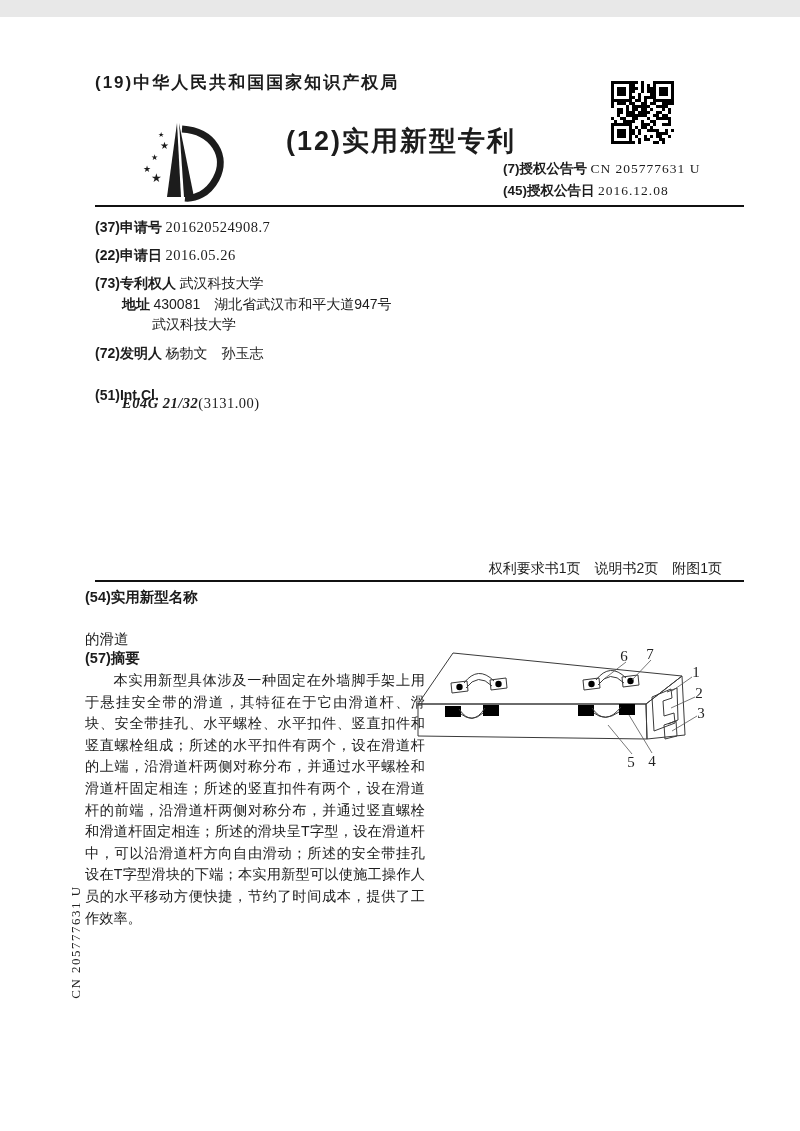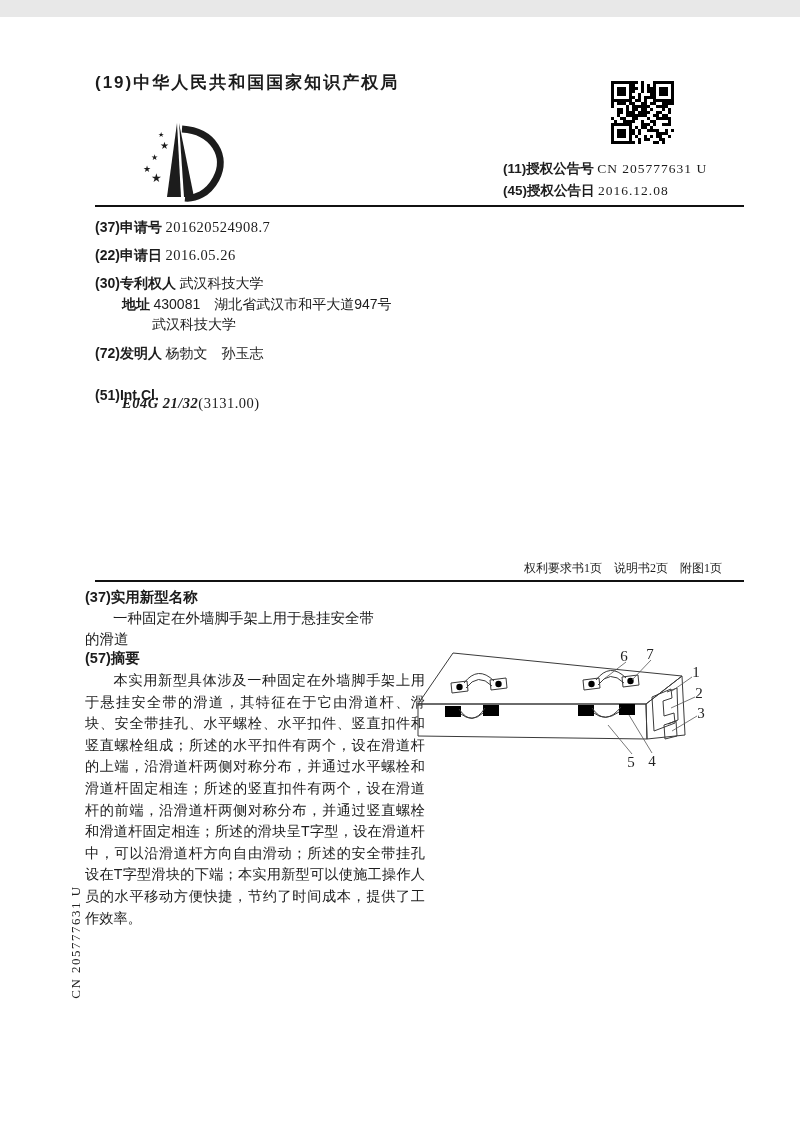--- a/index.html
+++ b/index.html
@@ -17,22 +17,22 @@
   .pub-block{left:503px;top:141px;font-size:13.5px;line-height:22px;white-space:nowrap;}
   .pub-block .lbl{font-weight:bold;font-family:"Liberation Sans","DejaVu Sans",sans-serif;}
   .pub-block .val{font-family:"Liberation Serif","DejaVu Serif",serif;letter-spacing:1px;}
   .rule{left:95px;width:649px;height:2px;background:#111;}
   .rule1{top:188px;} .rule2{top:563px;}
   .brow{left:95px;font-size:14px;white-space:nowrap;line-height:18px;}
   .brow .lbl{font-weight:bold;font-family:"Liberation Sans","DejaVu Sans",sans-serif;}
   .brow .val{font-family:"Liberation Serif","DejaVu Serif",serif;font-size:14.5px;letter-spacing:0.5px;}
   .brow .cval{font-family:"Liberation Sans","DejaVu Sans",sans-serif;}
   .intcl-code{font-style:italic;font-weight:bold;letter-spacing:0.5px;}
-  .pages-info{left:430px;top:543px;width:292px;text-align:right;font-size:12px;
-    font-family:Liberation Serif, serif;}
+  .pages-info{left:430px;top:543px;width:292px;text-align:right;font-size:14px;
+    font-family:Liberation Sans, sans-serif;}
   .sec-label{left:85px;font-size:14.5px;font-weight:bold;
     font-family:"Liberation Sans","DejaVu Sans",sans-serif;}
   .s54{top:571px;} .s57{top:632px;}
   .title-line{left:85px;font-size:14.5px;font-family:"Liberation Sans","DejaVu Sans",sans-serif;}
   .t1{top:592px;padding-left:28px;} .t2{top:613px;}
   .abstract{left:85px;top:653px;width:340px;font-size:14.2px;line-height:21.6px;
     text-align:justify;text-indent:2em;margin:0;
     font-family:"Liberation Sans","DejaVu Sans",sans-serif;}
   .side-code{left:2px;top:916px;width:150px;height:18px;text-align:center;
     font-size:13px;letter-spacing:1.5px;transform:rotate(-90deg);
@@ -56,20 +56,21 @@
     <polygon points="29,80 39,6 43,80"></polygon>
     <polygon points="46,80 41,6 56,80"></polygon>
     <path class="dcurve" d="M44,12 C76,14 90,40 78,62 C70,77 57,82 47,81"></path>
     <text x="5" y="55" font-size="9">★</text>
     <text x="13" y="43" font-size="8">★</text>
     <text x="22" y="32" font-size="10">★</text>
     <text x="20" y="20" font-size="7">★</text>
     <text x="13" y="65" font-size="12">★</text>
   </svg>
 
+  <div class="abs doc-type">(12)实用新型专利</div>
 
   <svg class="abs" style="left:611px;top:64px;" width="63" height="63" viewBox="0 0 63 63" id="qr-svg">
       <rect x="21" y="0" width="3" height="3" fill="#000"></rect>
       <rect x="24" y="0" width="3" height="3" fill="#000"></rect>
       <rect x="30" y="0" width="3" height="3" fill="#000"></rect>
       <rect x="21" y="3" width="3" height="3" fill="#000"></rect>
       <rect x="30" y="3" width="3" height="3" fill="#000"></rect>
       <rect x="36" y="3" width="3" height="3" fill="#000"></rect>
       <rect x="21" y="6" width="3" height="3" fill="#000"></rect>
       <rect x="24" y="6" width="3" height="3" fill="#000"></rect>
@@ -217,41 +218,41 @@
       <rect x="42" y="0" width="21" height="21" fill="#000"></rect>
       <rect x="45" y="3" width="15" height="15" fill="#fff"></rect>
       <rect x="48" y="6" width="9" height="9" fill="#000"></rect>
       <rect x="0" y="42" width="21" height="21" fill="#000"></rect>
       <rect x="3" y="45" width="15" height="15" fill="#fff"></rect>
       <rect x="6" y="48" width="9" height="9" fill="#000"></rect>
     </svg>
 
   <div class="abs pub-block">
     <div>
-      <span class="lbl">(11)授权公告号</span>
+      <span class="lbl">(7)授权公告号</span>
       <span class="val">CN 205777631 U</span>
     </div>
     <div>
       <span class="lbl">(45)授权公告日</span>
       <span class="val">2016.12.08</span>
     </div>
   </div>
 
   <div class="abs rule rule1"></div>
 
   <div class="abs brow" style="top:201px;">
     <span class="lbl">(37)申请号</span>
     <span class="val">201620524908.7</span>
   </div>
   <div class="abs brow" style="top:229px;">
     <span class="lbl">(22)申请日</span>
     <span class="val">2016.05.26</span>
   </div>
   <div class="abs brow" style="top:257px;">
-    <span class="lbl">(30)专利权人</span>
+    <span class="lbl">(73)专利权人</span>
     <span class="cval">武汉科技大学</span>
   </div>
   <div class="abs brow" style="top:278px;left:122px;">
     <span class="lbl">地址</span>
     <span class="cval">430081　湖北省武汉市和平大道947号</span>
   </div>
   <div class="abs brow" style="top:298px;left:152px;">
     <span class="cval">武汉科技大学</span>
   </div>
   <div class="abs brow" style="top:327px;">
@@ -262,22 +263,21 @@
     <span class="lbl">(51)Int.Cl.</span>
   </div>
   <div class="abs brow" style="top:377px;left:122px;">
     <span class="val intcl-code">E04G 21/32</span><span class="val">(3131.00)</span>
   </div>
 
   <div class="abs pages-info">权利要求书1页　说明书2页　附图1页</div>
 
   <div class="abs rule rule2"></div>
 
-  <div class="abs sec-label s54">(37)实用新型名称</div>
-  <div class="abs title-line t1">一种固定在外墙脚手架上用于悬挂安全带</div>
+  <div class="abs sec-label s54">(54)实用新型名称</div>
   <div class="abs title-line t2">的滑道</div>
 
   <div class="abs sec-label s57">(57)摘要</div>
   <p class="abs abstract">本实用新型具体涉及一种固定在外墙脚手架上用于悬挂安全带的滑道，其特征在于它由滑道杆、滑块、安全带挂孔、水平螺栓、水平扣件、竖直扣件和竖直螺栓组成；所述的水平扣件有两个，设在滑道杆的上端，沿滑道杆两侧对称分布，并通过水平螺栓和滑道杆固定相连；所述的竖直扣件有两个，设在滑道杆的前端，沿滑道杆两侧对称分布，并通过竖直螺栓和滑道杆固定相连；所述的滑块呈T字型，设在滑道杆中，可以沿滑道杆方向自由滑动；所述的安全带挂孔设在T字型滑块的下端；本实用新型可以使施工操作人员的水平移动方便快捷，节约了时间成本，提供了工作效率。</p>
 
   <svg class="abs fig" style="left:405px;top:618px;" width="312" height="150" viewBox="0 0 312 150">
 
     <polygon points="13,69 48,18 277,41 241,69"></polygon>
     <polygon points="13,69 241,69 242,104 13,101"></polygon>
     <polygon points="241,69 277,41 280,100 242,104"></polygon>

